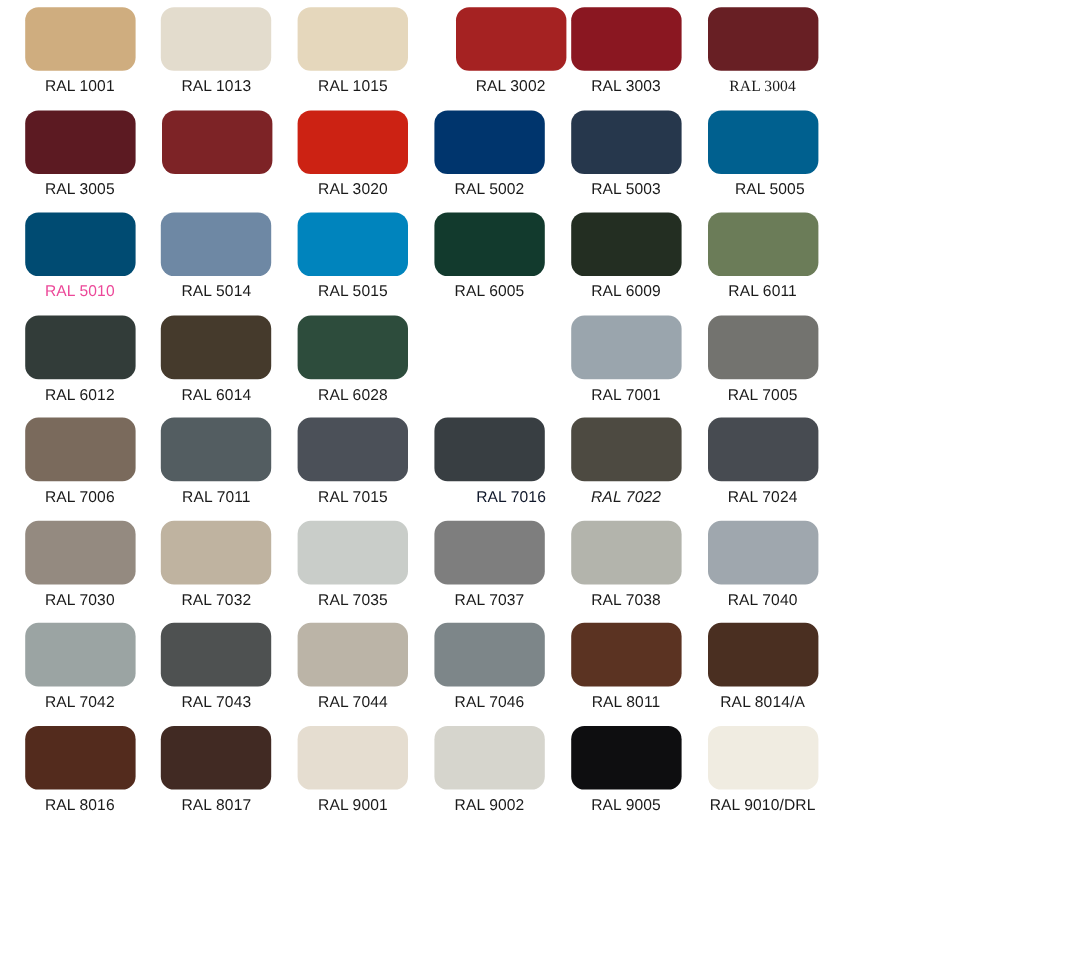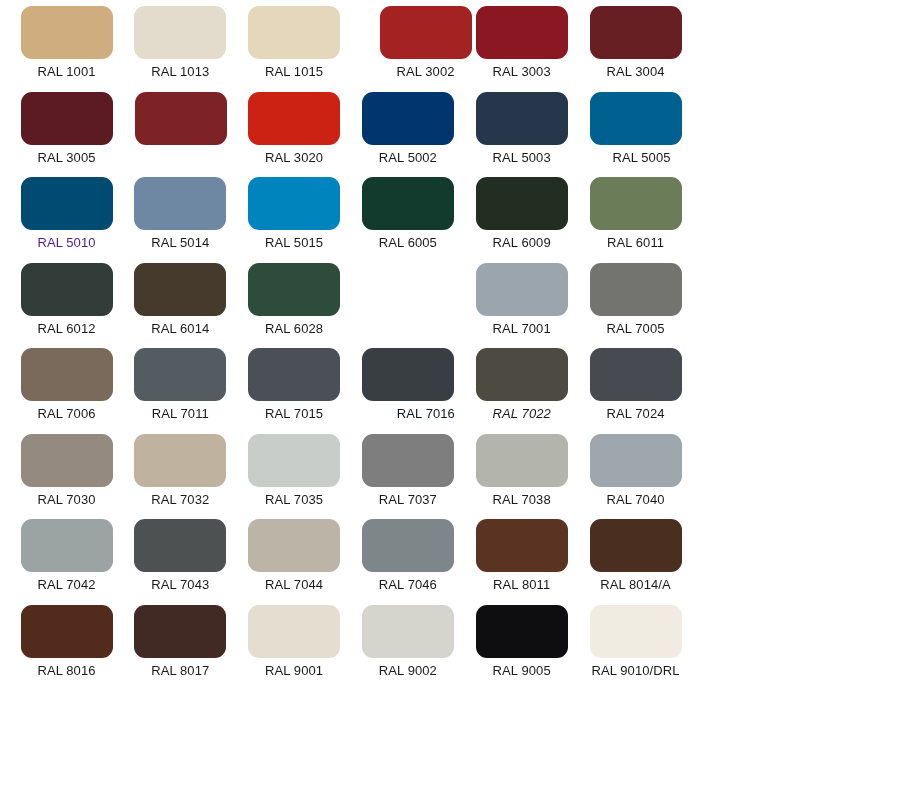--- a/index.html
+++ b/index.html
@@ -67,21 +67,21 @@
     <div class="swatch-cell" style="left: 369px; top: 6px;">
       <div class="swatch-chip" style="background: rgb(165, 34, 34);"></div>
       <div class="swatch-label" style="color: rgb(26, 26, 26);">RAL 3002</div>
     </div>
     <div class="swatch-cell" style="left: 465.2px; top: 6px;">
       <div class="swatch-chip" style="background: rgb(138, 23, 33);"></div>
       <div class="swatch-label" style="color: rgb(26, 26, 26);">RAL 3003</div>
     </div>
     <div class="swatch-cell" style="left: 579px; top: 6px;">
       <div class="swatch-chip" style="background: rgb(104, 31, 36);"></div>
-      <div class="swatch-label" style="color: rgb(26, 26, 26);">RAL 3004</div>
+      <div class="swatch-label" style="color: rgb(26, 26, 26); font-family: Liberation Serif, serif;">RAL 3004</div>
     </div>
     <div class="swatch-cell" style="left: 10px; top: 91.5px;">
       <div class="swatch-chip" style="background: rgb(92, 26, 34);"></div>
       <div class="swatch-label" style="color: rgb(26, 26, 26);">RAL 3005</div>
     </div>
     <div class="swatch-cell" style="left: 124px; top: 91.5px; gap: 26px;">
       <div class="swatch-chip" style="background: rgb(125, 35, 38);"></div>
       <div class="swatch-label" style="color: rgb(26, 26, 26);">RAL 3011</div>
     </div>
     <div class="swatch-cell" style="left: 237.6px; top: 91.5px;">
@@ -95,21 +95,21 @@
     <div class="swatch-cell" style="left: 465.2px; top: 91.5px;">
       <div class="swatch-chip" style="background: rgb(38, 55, 76);"></div>
       <div class="swatch-label" style="color: rgb(26, 26, 26);">RAL 5003</div>
     </div>
     <div class="swatch-cell" style="left: 579px; top: 91.5px;">
       <div class="swatch-chip" style="background: rgb(0, 96, 143);"></div>
       <div class="swatch-label" style="color: rgb(26, 26, 26); margin-left: 12px;">RAL 5005</div>
     </div>
     <div class="swatch-cell" style="left: 10px; top: 177px;">
       <div class="swatch-chip" style="background: rgb(0, 75, 114);"></div>
-      <div class="swatch-label" style="color: #4c1d95; text-align: center;">RAL 5010</div>
+      <div class="swatch-label" style="color: #ec4899; text-align: center;">RAL 5010</div>
     </div>
     <div class="swatch-cell" style="left: 123.8px; top: 177px;">
       <div class="swatch-chip" style="background: rgb(110, 136, 164);"></div>
       <div class="swatch-label" style="color: rgb(26, 26, 26);">RAL 5014</div>
     </div>
     <div class="swatch-cell" style="left: 237.6px; top: 177px;">
       <div class="swatch-chip" style="background: rgb(0, 132, 189);"></div>
       <div class="swatch-label" style="color: rgb(26, 26, 26);">RAL 5015</div>
     </div>
     <div class="swatch-cell" style="left: 351.4px; top: 177px;">

